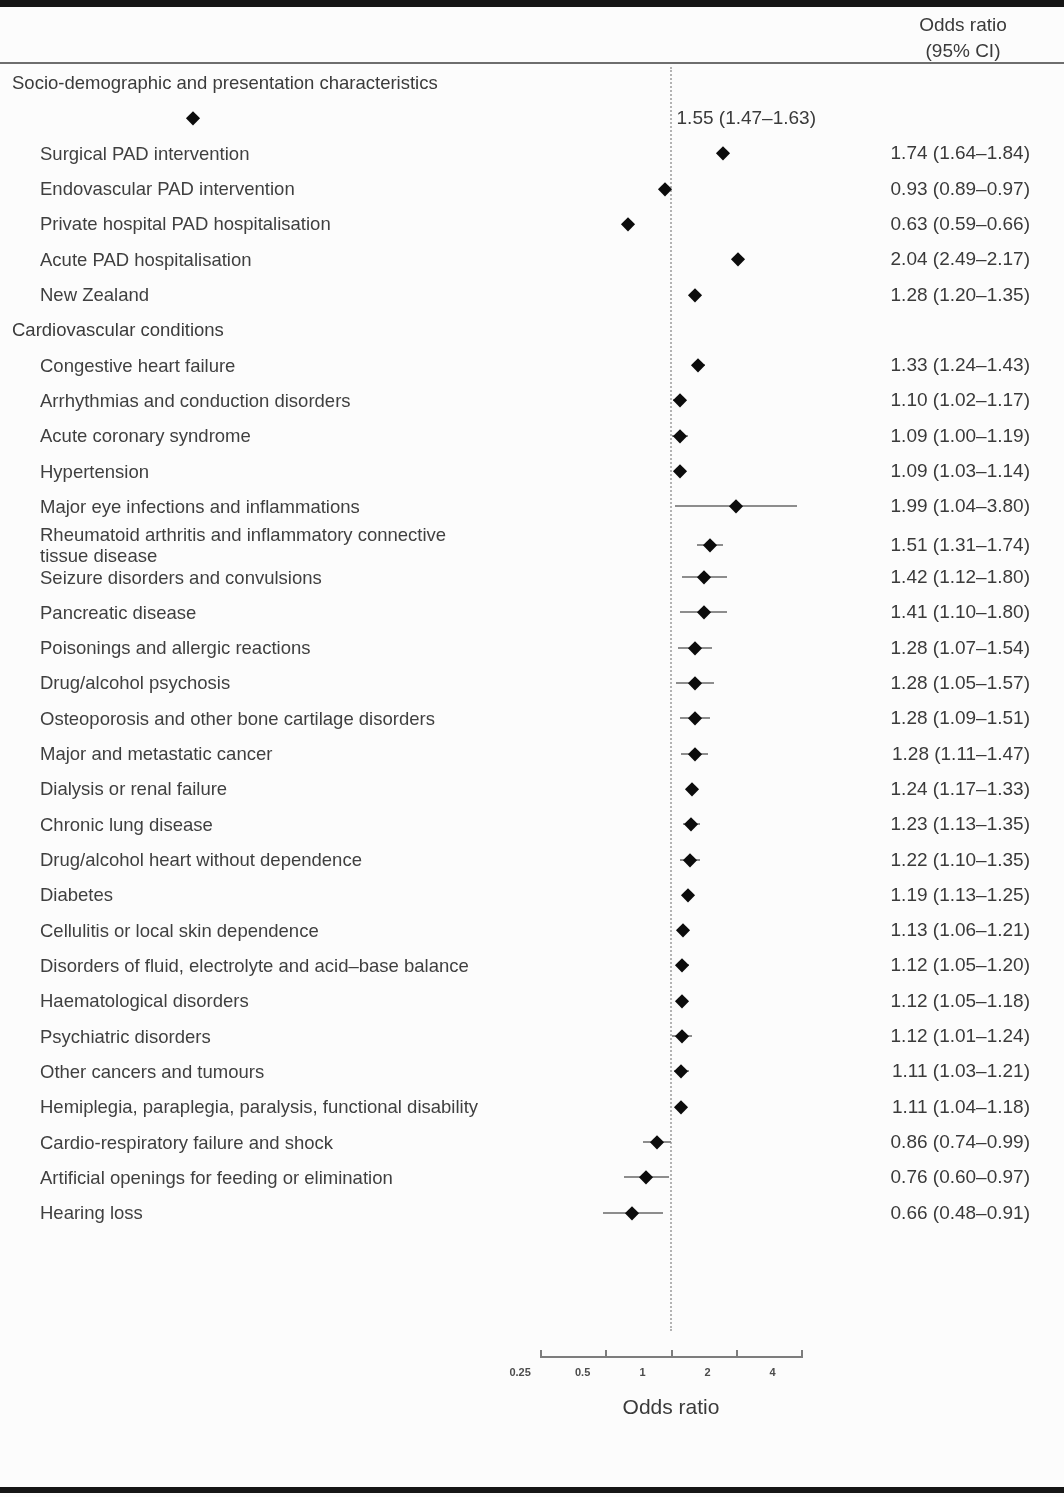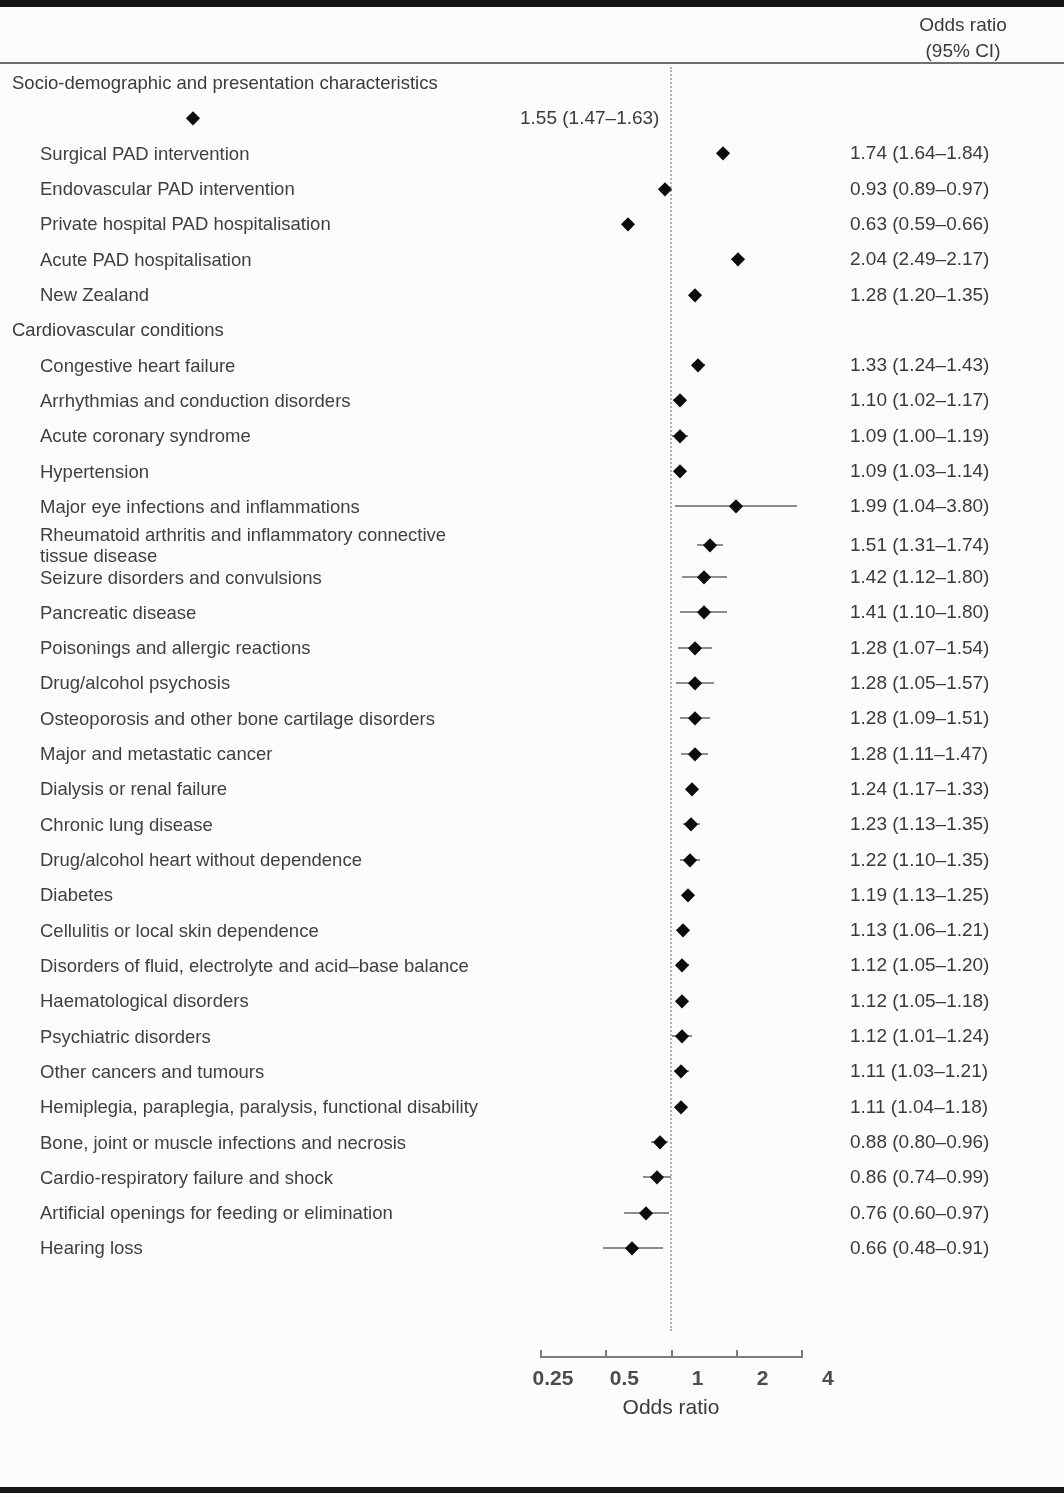--- a/index.html
+++ b/index.html
@@ -13,25 +13,25 @@
   .rule { position:absolute; top:62px; left:0; width:1064px; height:2px; background:#6e6e6e; }
   .refline { position:absolute; top:67px; left:670px; height:1264px; width:0; border-left:2px dotted #b3b3b3; }
   .rows { position:absolute; top:65px; left:0; width:1064px; }
   .frow { display:grid; grid-template-columns:520px 330px 214px; height:35.32px; align-items:center; }
   .frow .label { padding-left:40px; font-size:18.5px; color:#3f3f3f; white-space:pre-line; line-height:21px; }
   .frow.ghead .label { padding-left:12px; color:#3b3b3b; }
   .plot { position:relative; height:100%; }
   .ci { position:absolute; height:2px; background:#8d8d8d; top:calc(50% - 1px); }
   .dia { position:absolute; width:9.5px; height:9.5px; background:#0c0c0c; top:50%;
          transform:translate(-50%,-50%) rotate(45deg); }
-  .val { font-size:19px; padding-right:34px; color:#3a3a3a; white-space:nowrap; }
+  .val { font-size:19px; text-align:right; padding-right:34px; color:#3a3a3a; white-space:nowrap; }
   .axis-line { position:absolute; top:1356px; left:540px; width:263px; height:2px; background:#7d7d7d; }
   .tick { position:absolute; top:1350px; width:2px; height:8px; background:#7d7d7d; }
-  .tick-label { position:absolute; top:1366px; width:64px; text-align:right;
-                font-size:21px; font-weight:bold; color:#4c4c4c; }
+  .tick-label { position:absolute; top:1366px; width:64px; text-align:left;
+                font-size:11px; font-weight:bold; color:#4c4c4c; }
   .xlabel { position:absolute; top:1395px; left:571px; width:200px; text-align:center;
             font-size:21px; color:#3a3a3a; }
 </style>
 </head>
 <body>
 
 <div class="page">
   <div class="top-bar"></div>
 
   <div class="col-header">
@@ -265,28 +265,20 @@
         </div>
         <div class="val">1.11 (1.03–1.21)</div>
       </div>
       <div class="frow">
         <div class="label">Hemiplegia, paraplegia, paralysis, functional disability</div>
         <div class="plot">
           <div class="ci" style="left: 155.181px; width: 11.8541px;"></div>
           <div class="dia" style="left: 161.295px;"></div>
         </div>
         <div class="val">1.11 (1.04–1.18)</div>
-      </div>
-      <div class="frow">
-        <div class="label">Bone, joint or muscle infections and necrosis</div>
-        <div class="plot">
-          <div class="ci" style="left: 130.555px; width: 17.113px;"></div>
-          <div class="dia" style="left: 139.501px;"></div>
-        </div>
-        <div class="val">0.88 (0.80–0.96)</div>
       </div>
       <div class="frow">
         <div class="label">Cardio-respiratory failure and shock</div>
         <div class="plot">
           <div class="ci" style="left: 123.238px; width: 27.3189px;"></div>
           <div class="dia" style="left: 137.344px;"></div>
         </div>
         <div class="val">0.86 (0.74–0.99)</div>
       </div>
       <div class="frow">

